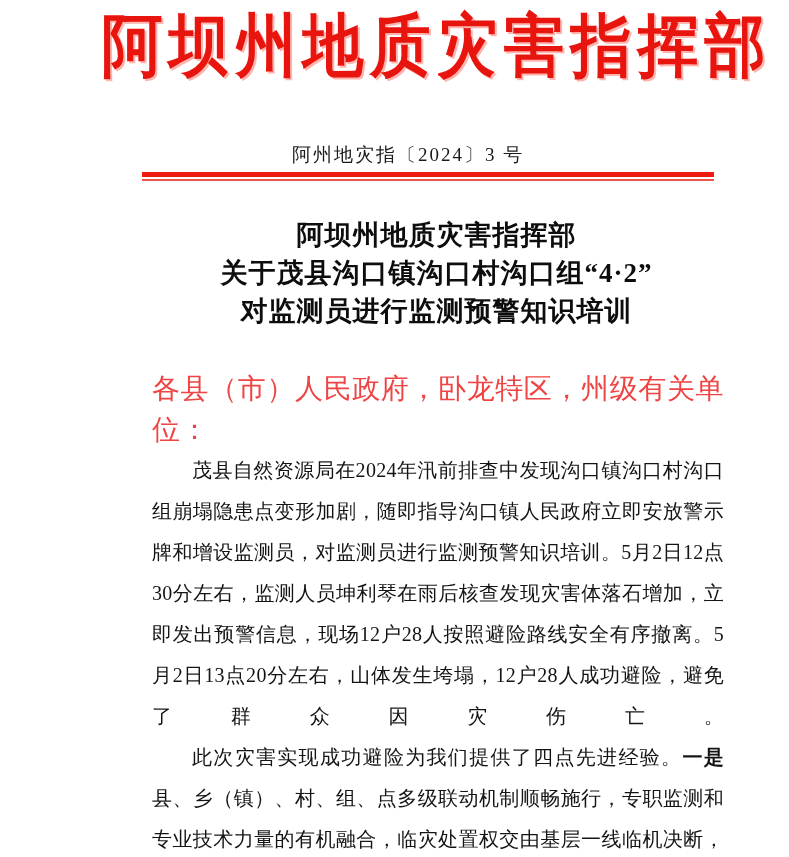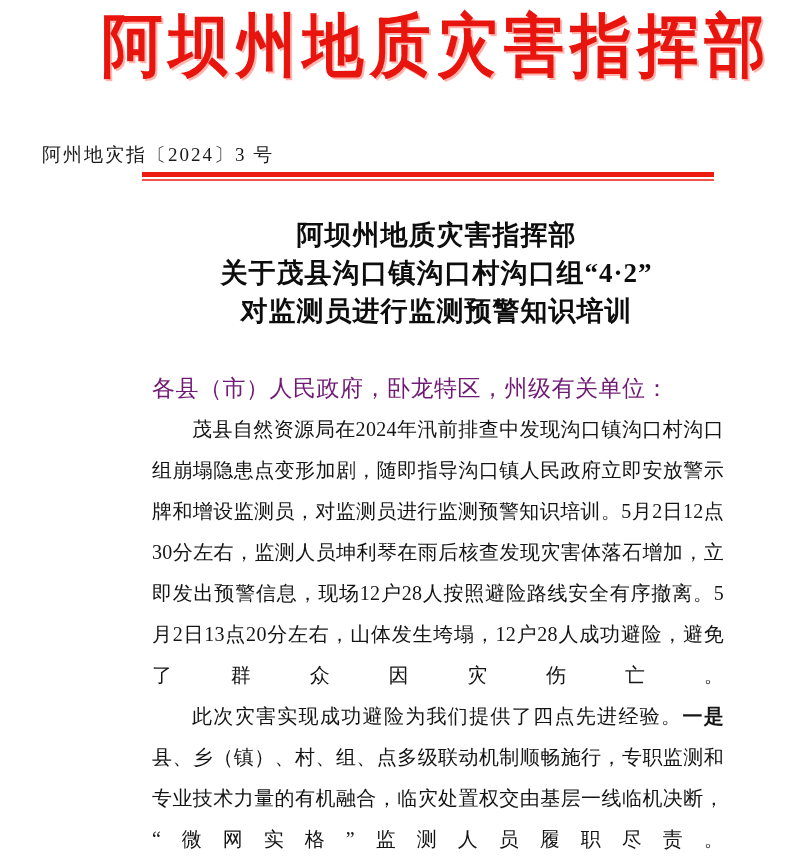--- a/index.html
+++ b/index.html
@@ -47,20 +47,21 @@
     transform: scaleY(1.12);
     transform-origin: top center;
   }
 
   
   .doc-number {
     position: absolute;
     top: 142px;
     left: 0;
     width: 732px;
+    text-align: center;
   }
   .doc-number-text {
     font-family: "Liberation Serif", "DejaVu Serif", serif;
     font-size: 19px;
     letter-spacing: 2px;
     color: #1a1a1a;
     white-space: nowrap;
   }
 
   
@@ -106,24 +107,24 @@
 
   
   .body-block {
     position: absolute;
     top: 368px;
     left: 110px;
     width: 572px;
   }
   .salutation {
     font-family: "Liberation Serif", "DejaVu Serif", serif;
-    font-size: 23px;
+    font-size: 28px;
     line-height: 41px;
     letter-spacing: 0.5px;
-    color: #701a75;
+    color: #ef4444;
     text-align: justify;
     text-align-last: left;
     margin: 0 0 0 0;
   }
   .para {
     font-family: "Liberation Serif", "DejaVu Serif", serif;
     font-size: 20px;
     line-height: 41px;
     letter-spacing: 0.3px;
     color: #141414;

